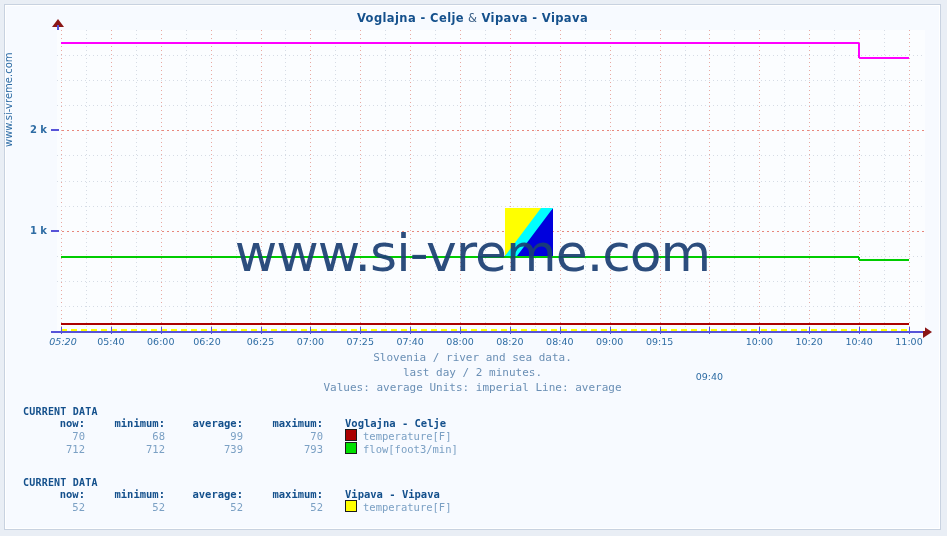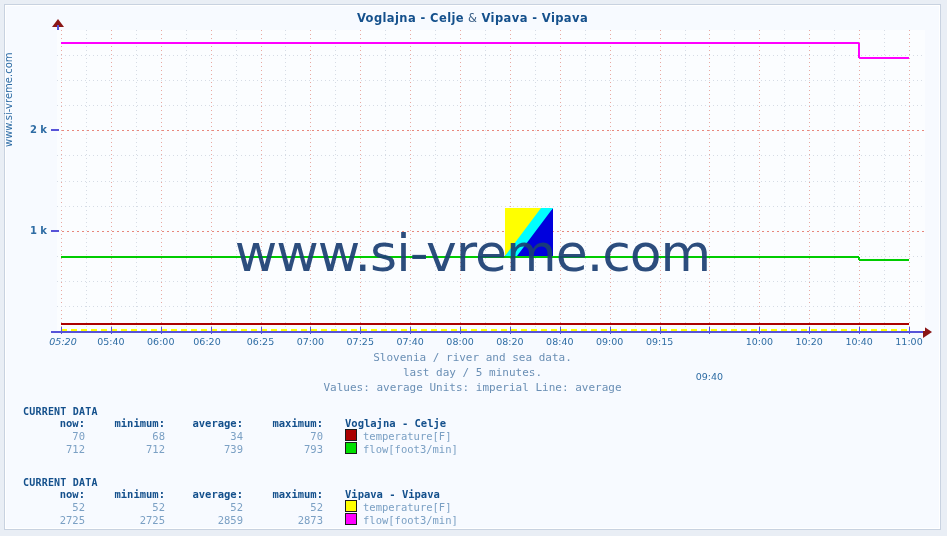--- a/index.html
+++ b/index.html
@@ -283,38 +283,38 @@
       <div class="xlab" style="left: 782.235px;">10:20</div>
       <div class="xtickmark" style="left: 854.118px;"></div>
       <div class="xlab" style="left: 832.118px;">10:40</div>
       <div class="xtickmark" style="left: 904px;"></div>
       <div class="xlab" style="left: 882px;">11:00</div>
     </div>
 
   <div class="watermark">www.si-vreme.com</div>
 
   <div class="sub sub1">Slovenia / river and sea data.</div>
-  <div class="sub sub2">last day / 5 minutes.</div>
+  <div class="sub sub2">last day / 2 minutes.</div>
   <div class="sub sub3">Values: average  Units: imperial  Line: average</div>
 
   <div class="tbl" style="left:18px;top:401px;">
     <div class="cd">CURRENT DATA</div>
     <table>
       <tbody>
           <tr>
         <td class="c-now hdr">now:</td>
         <td class="c-min hdr">minimum:</td>
         <td class="c-avg hdr">average:</td>
         <td class="c-max hdr">maximum:</td>
         <td class="c-name hdr">Voglajna - Celje</td>
       </tr>
       <tr>
         <td class="c-now val">70</td>
         <td class="c-min val">68</td>
-        <td class="c-avg val">34</td>
+        <td class="c-avg val">99</td>
         <td class="c-max val">70</td>
         <td class="c-name serieslabel"><span class="sw" style="background: rgb(170, 0, 0);"></span><span>temperature[F]</span></td>
       </tr>
       <tr>
         <td class="c-now val">712</td>
         <td class="c-min val">712</td>
         <td class="c-avg val">739</td>
         <td class="c-max val">793</td>
         <td class="c-name serieslabel"><span class="sw" style="background: rgb(0, 224, 0);"></span><span>flow[foot3/min]</span></td>
       </tr>
@@ -333,24 +333,17 @@
         <td class="c-max hdr">maximum:</td>
         <td class="c-name hdr">Vipava - Vipava</td>
       </tr>
       <tr>
         <td class="c-now val">52</td>
         <td class="c-min val">52</td>
         <td class="c-avg val">52</td>
         <td class="c-max val">52</td>
         <td class="c-name serieslabel"><span class="sw" style="background: rgb(255, 255, 0);"></span><span>temperature[F]</span></td>
       </tr>
-      <tr>
-        <td class="c-now val">2725</td>
-        <td class="c-min val">2725</td>
-        <td class="c-avg val">2859</td>
-        <td class="c-max val">2873</td>
-        <td class="c-name serieslabel"><span class="sw" style="background: rgb(255, 0, 255);"></span><span>flow[foot3/min]</span></td>
-      </tr>
     </tbody>
       </table>
   </div>
 
 </div>
 
 </body></html>

